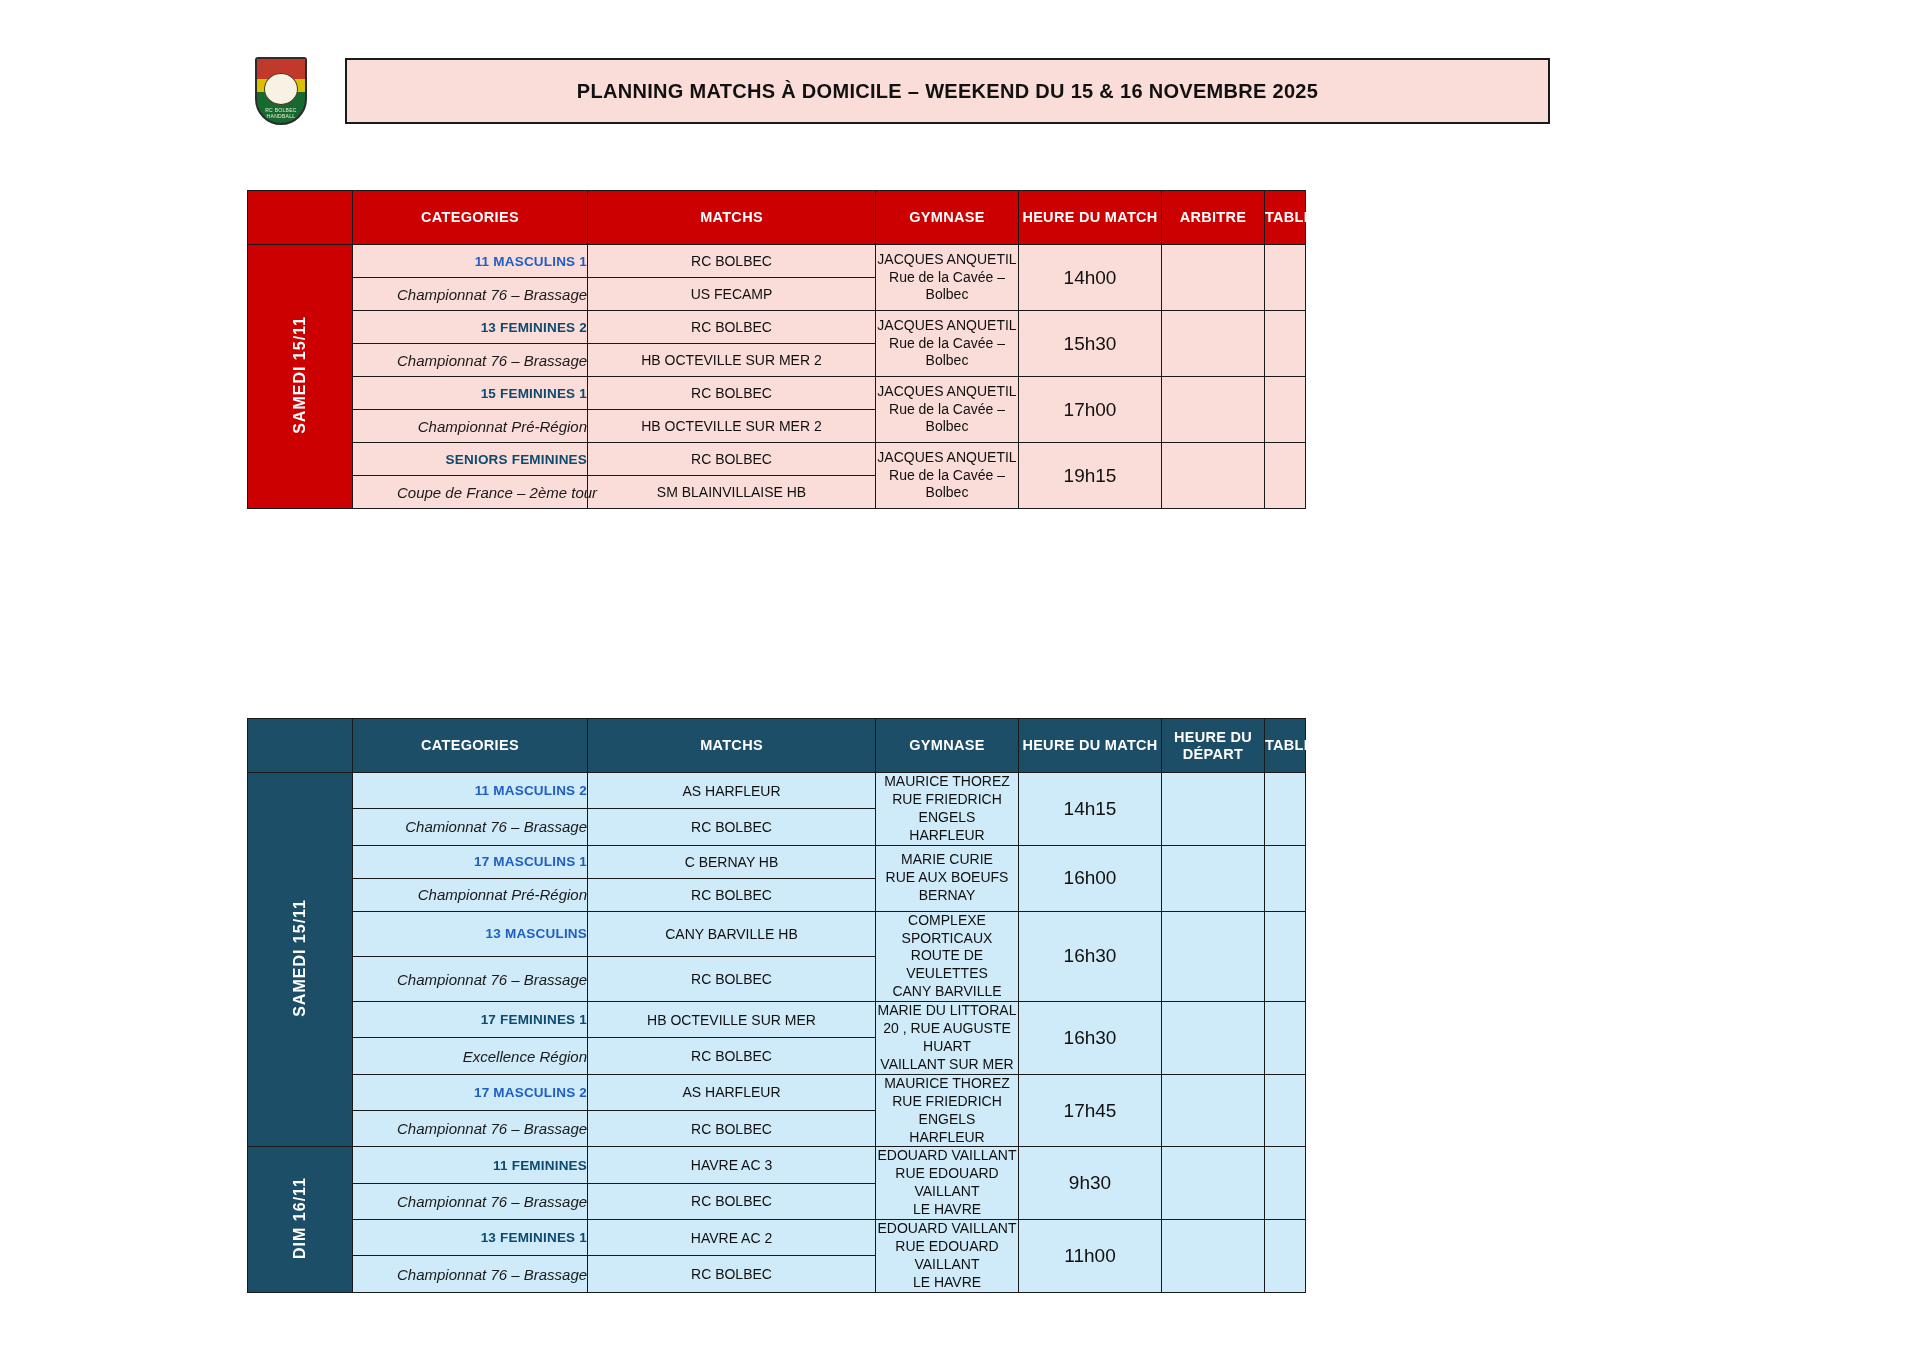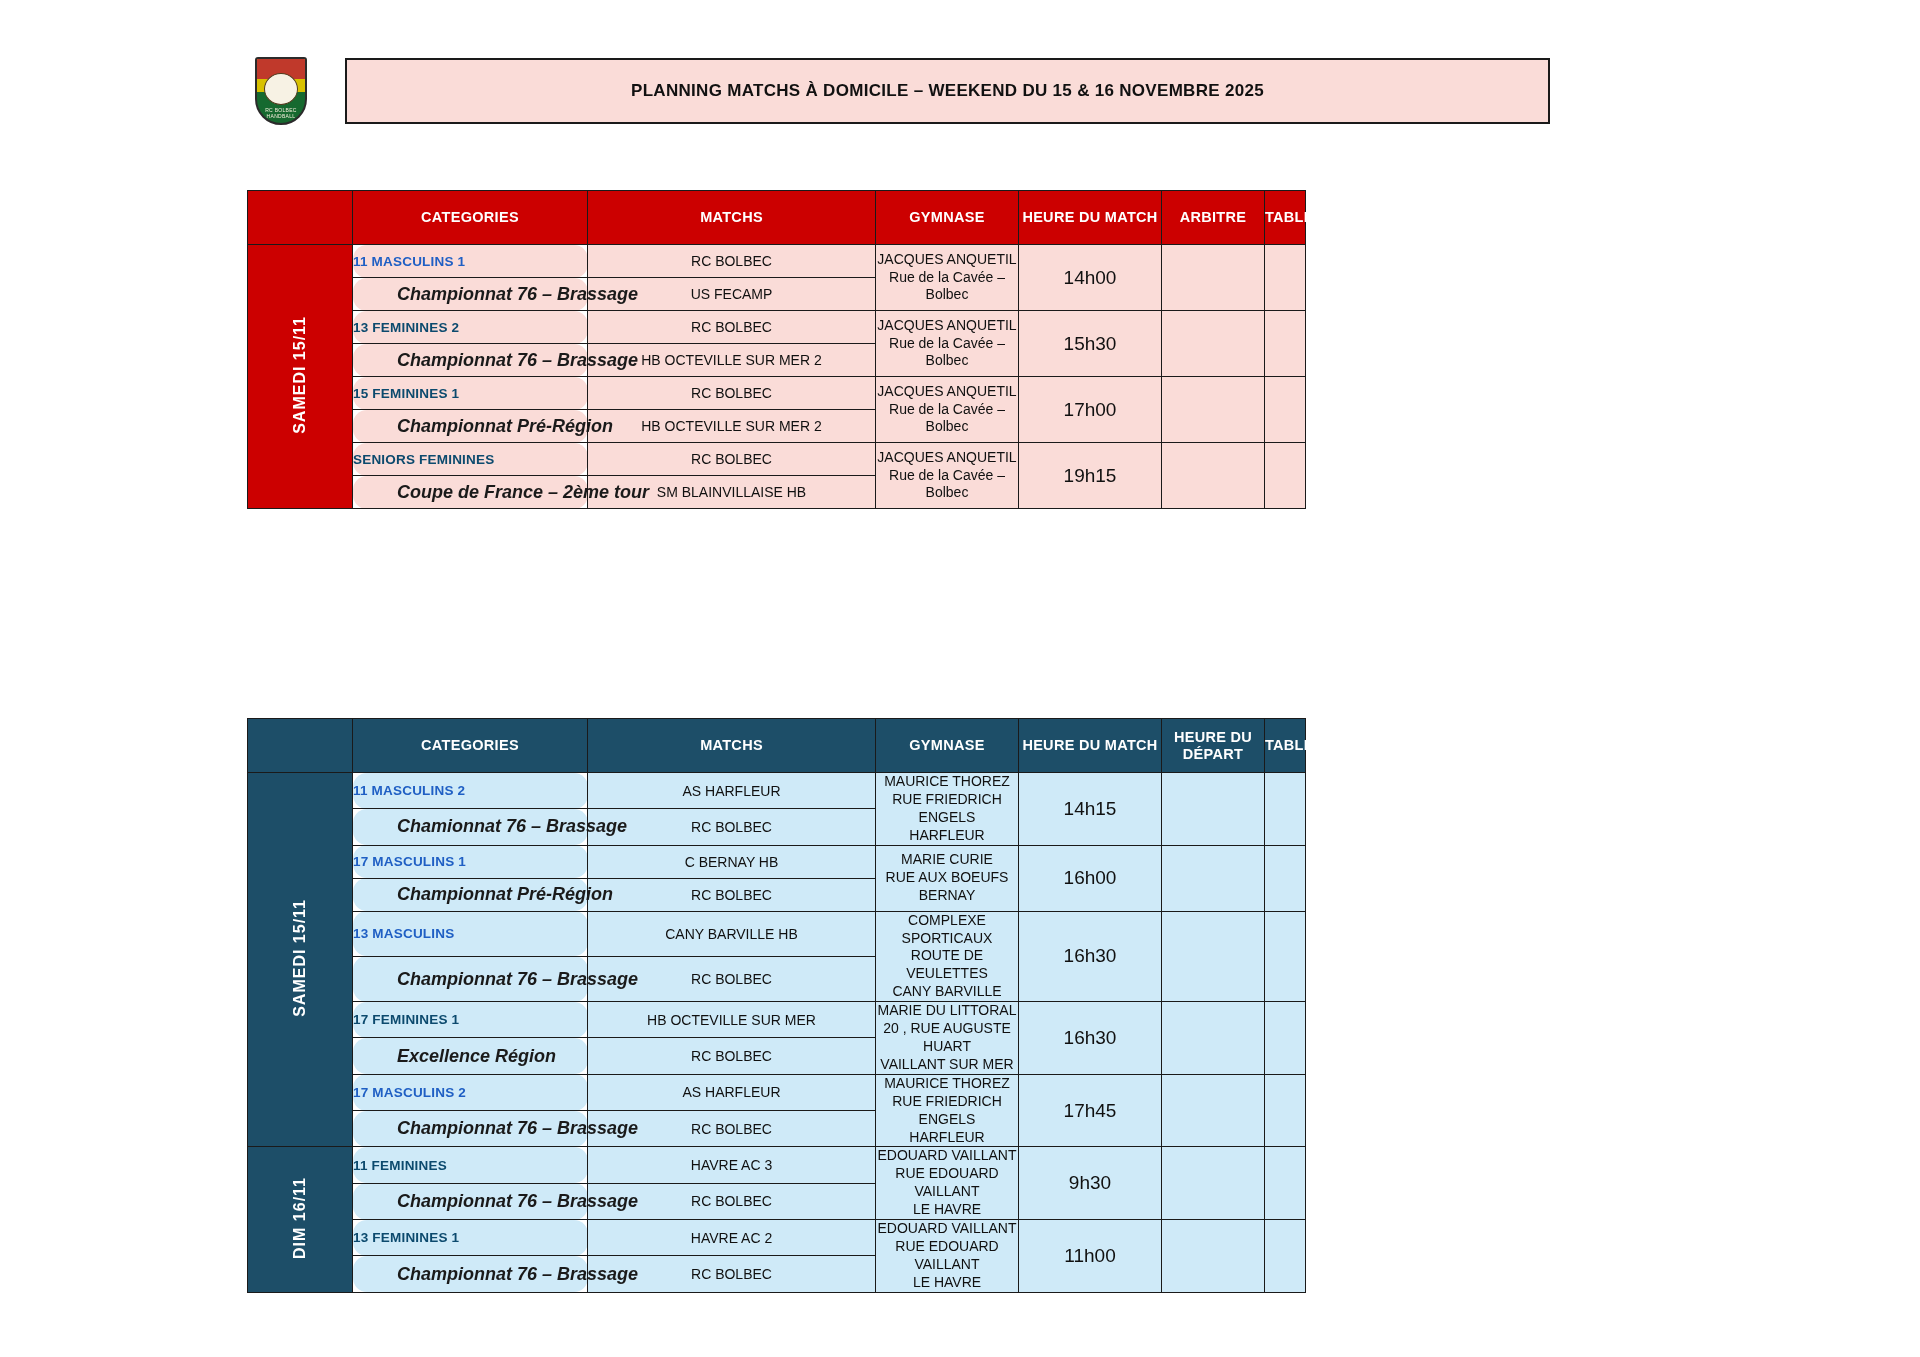--- a/index.html
+++ b/index.html
@@ -67,21 +67,21 @@
   }
   .title-box {
     border: 2px solid #1a1a1a;
     height: 66px;
     display: flex;
     align-items: center;
     justify-content: center;
     box-sizing: border-box;
   }
   .title-box span {
-    font-size: 17px;
+    font-size: 20px;
     font-weight: bold;
     letter-spacing: .3px;
     color: #111111;
   }
   .title-home .title-box { background: #fadcd8; width: 1205px; }
   .title-away .title-box { background: #cfeaf8; width: 1205px; }
 
   
   .sched {
     position: absolute;
@@ -120,33 +120,32 @@
     transform: rotate(180deg);
     display: inline-block;
     white-space: nowrap;
   }
 
   .home td.body { background: #fadcd8; }
   .away td.body { background: #cfeaf8; }
 
   .cat-line {
     height: 33px;
-    text-align: left;
+    text-align: right;
     padding-right: 6px;
     font-size: 13.5px;
     font-weight: bold;
     letter-spacing: .2px;
     vertical-align: middle;
     white-space: nowrap;
-    border-radius: 14px;
   }
   .cat-line.sub {
-    font-weight: bold;
+    font-weight: normal;
     font-style: italic;
-    font-size: 18px;
+    font-size: 15px;
     color: #1a1a1a;
     letter-spacing: 0;
     padding-left: 44px;
   }
   .c-blue { color: #1f5fc4; }
   .c-pink { color: #0c4a6e; }
 
   .match-line {
     height: 33px;
     text-align: center;

